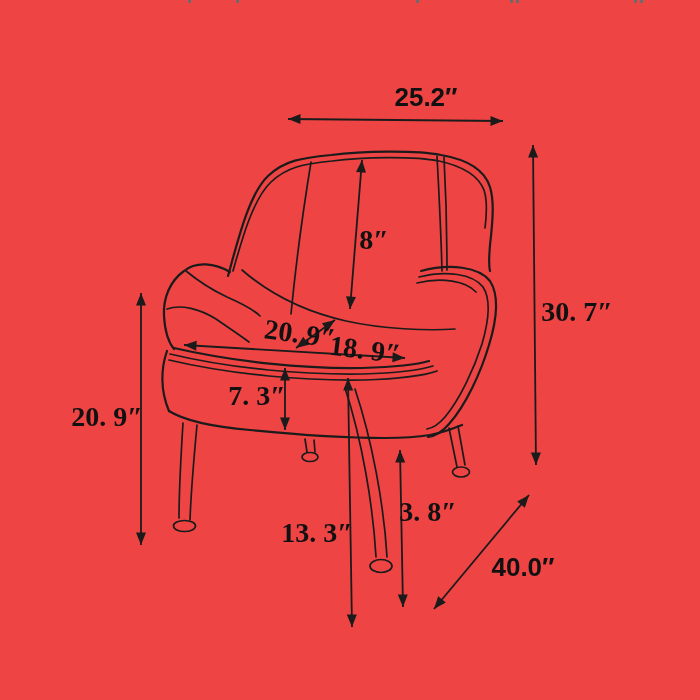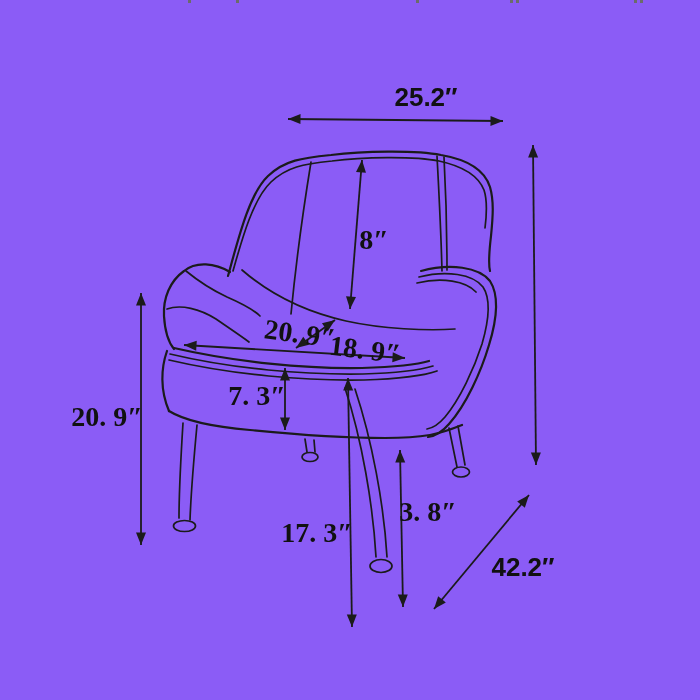--- a/index.html
+++ b/index.html
@@ -1,19 +1,19 @@
 <!DOCTYPE html>
 <html><head>
 <meta charset="utf-8">
 <style>
   html,body { margin:0; padding:0; background:#ffffff; }
   #canvas {
     position:relative;
     width:700px; height:700px;
-    background:#8b5cf6;
+    background:#ef4444;
     overflow:hidden;
     font-family:"Liberation Sans", sans-serif;
   }
   svg.drawing { position:absolute; left:0; top:0; }
   .chair-line {
     fill:none; stroke:#1b1b1b; stroke-width:2.2;
     stroke-linecap:round; stroke-linejoin:round;
   }
   .chair-detail {
     fill:none; stroke:#1b1b1b; stroke-width:1.7;
@@ -101,22 +101,23 @@
       <line class="dim-line" x1="184" y1="345" x2="405" y2="358" marker-start="url(#arw)" marker-end="url(#arw)"></line>
       <line class="dim-line" x1="296" y1="348" x2="335" y2="320" marker-start="url(#arw)" marker-end="url(#arw)"></line>
       <line class="dim-line" x1="285" y1="368" x2="285" y2="430" marker-start="url(#arw)" marker-end="url(#arw)"></line>
       <line class="dim-line" x1="348" y1="378" x2="352" y2="627" marker-start="url(#arw)" marker-end="url(#arw)"></line>
       <line class="dim-line" x1="400" y1="450" x2="403" y2="607" marker-start="url(#arw)" marker-end="url(#arw)"></line>
       <line class="dim-line" x1="434" y1="609" x2="529" y2="495" marker-start="url(#arw)" marker-end="url(#arw)"></line>
     </g>
   </svg>
 
   <div class="lbl sans" style="left:426px; top:97px">25.2″</div>
+  <div class="lbl serif" style="left:577px; top:312px">30. 7″</div>
   <div class="lbl serif" style="left:107px; top:417px">20. 9″</div>
   <div class="lbl serif" style="left:374px; top:240px">8″</div>
   <div class="lbl serif rot8" style="left:300px; top:334px">20. 9″</div>
   <div class="lbl serif rot7" style="left:365px; top:350px">18. 9″</div>
   <div class="lbl serif" style="left:257px; top:396px">7. 3″</div>
-  <div class="lbl serif" style="left:317px; top:533px">17. 3″</div>
+  <div class="lbl serif" style="left:317px; top:533px">13. 3″</div>
   <div class="lbl serif" style="left:428px; top:512px">3. 8″</div>
-  <div class="lbl sans" style="left:523px; top:567px">42.2″</div>
+  <div class="lbl sans" style="left:523px; top:567px">40.0″</div>
 
 </div>
 
 </body></html>

